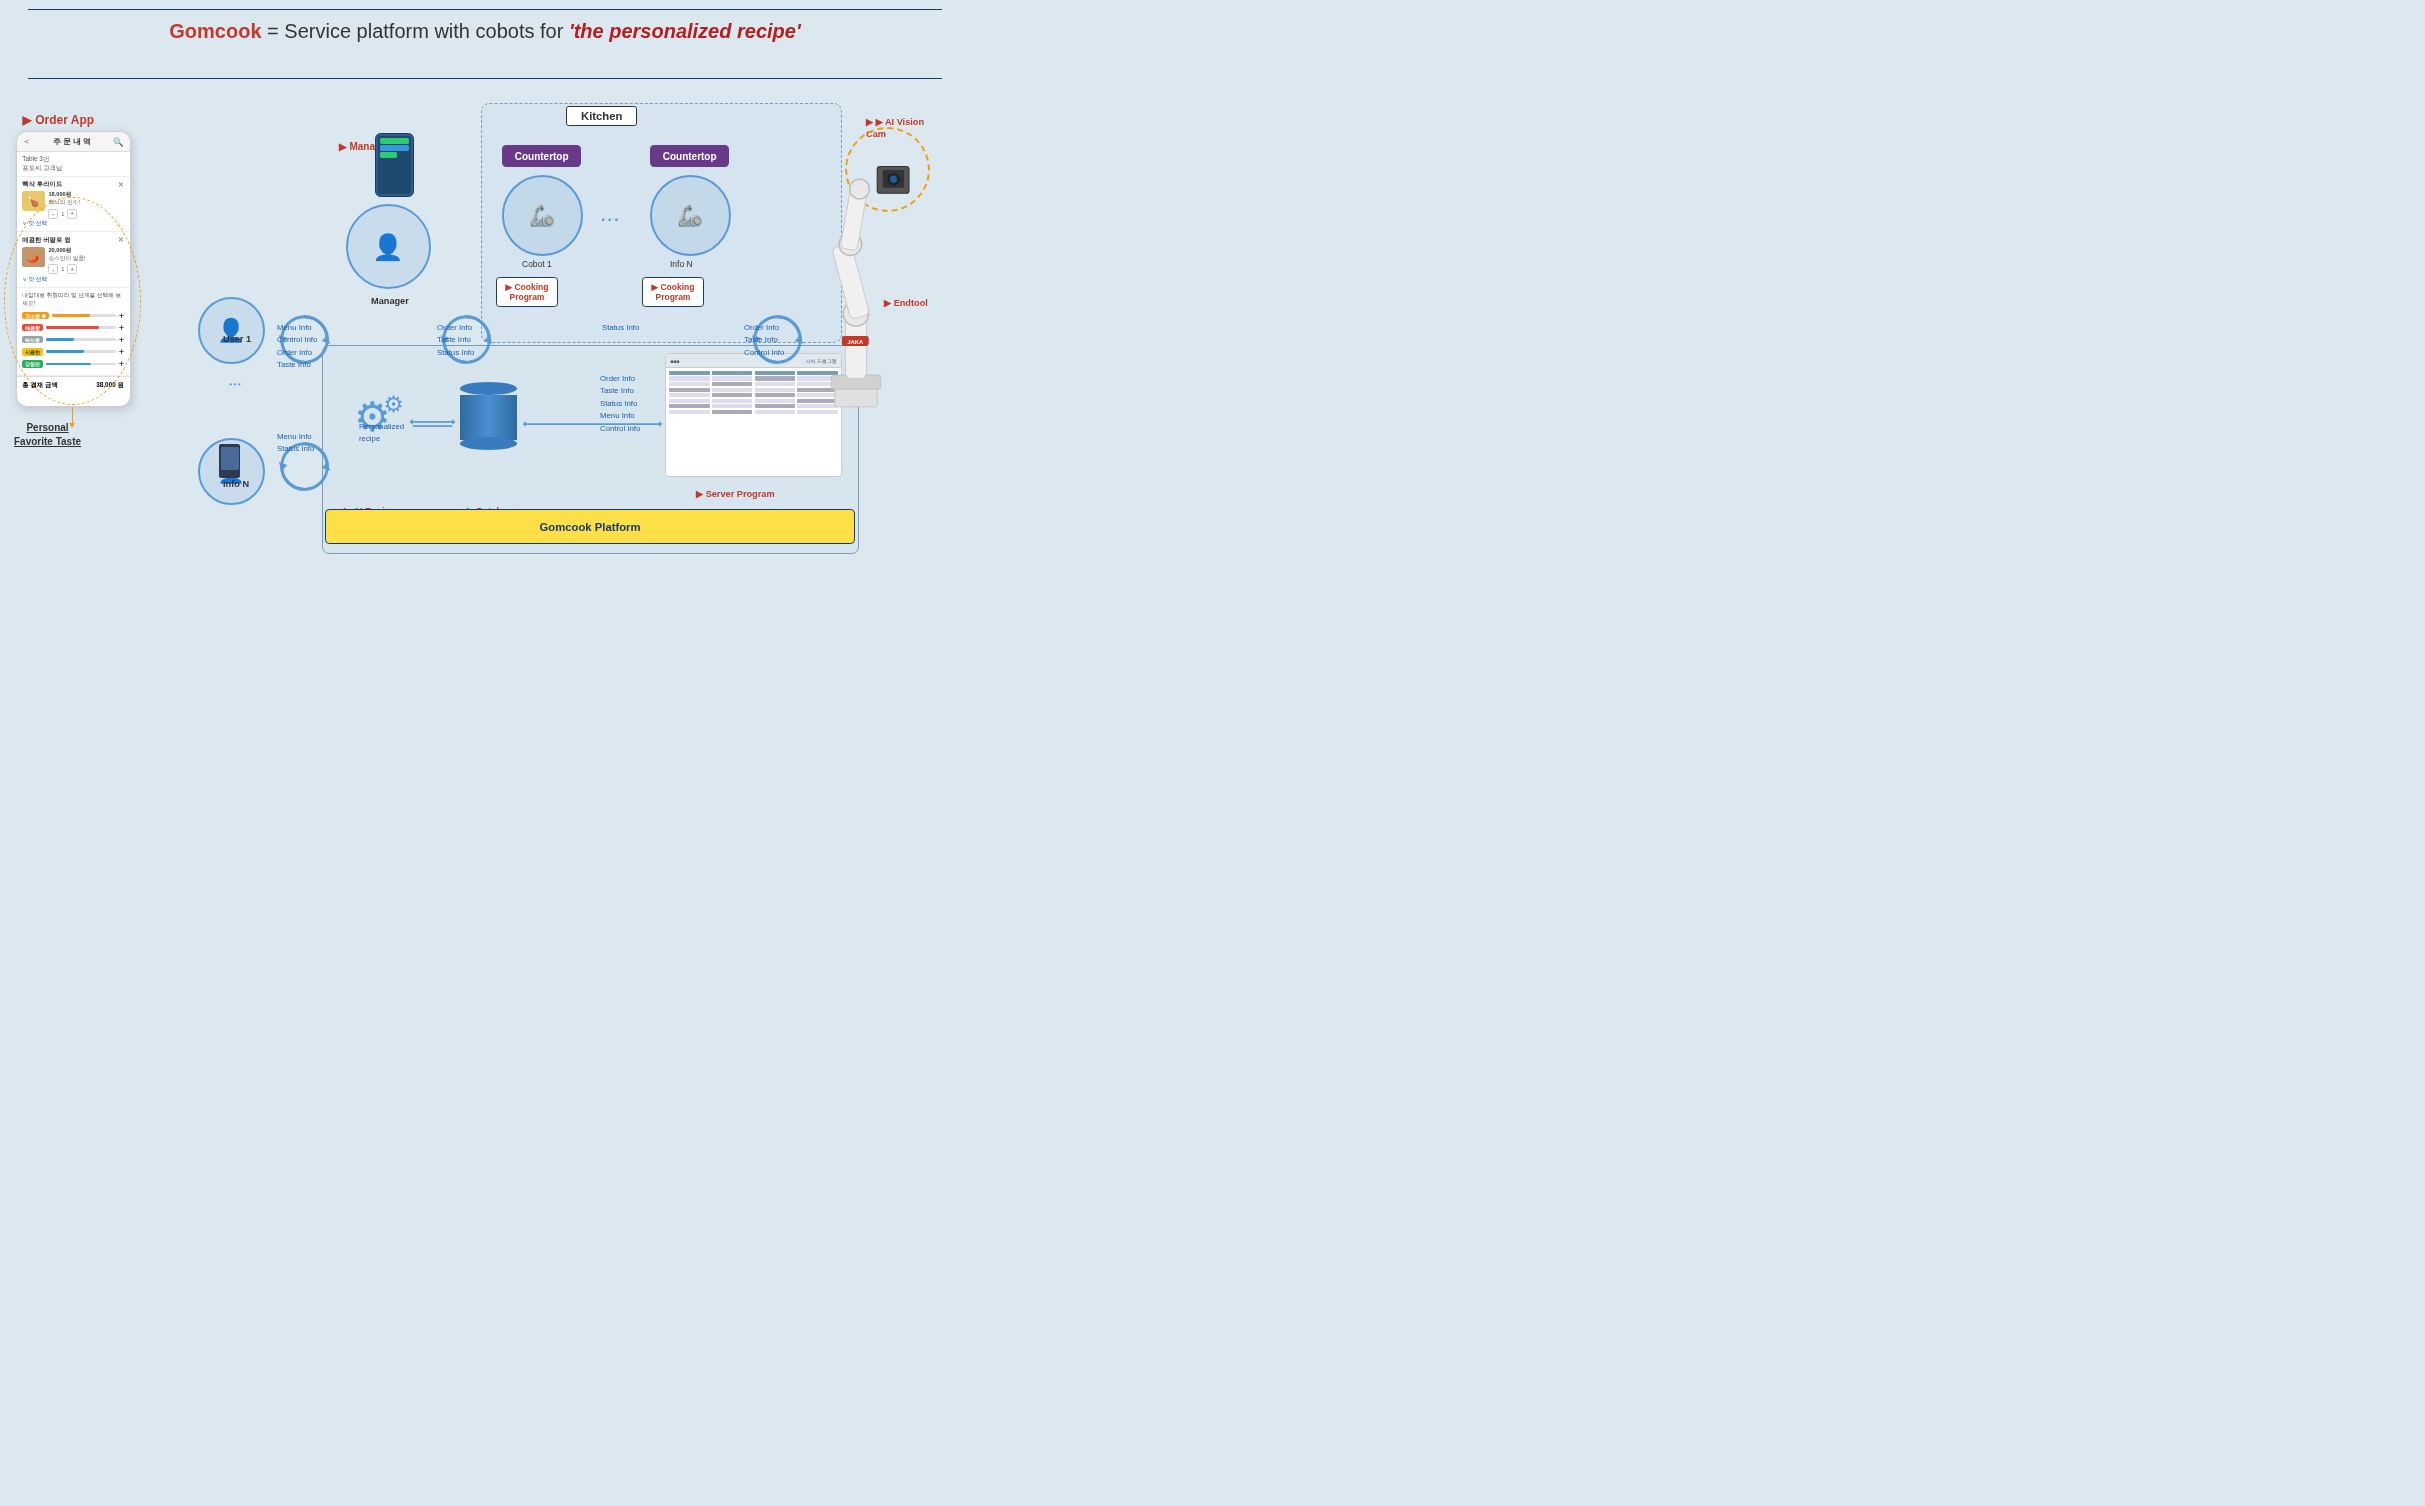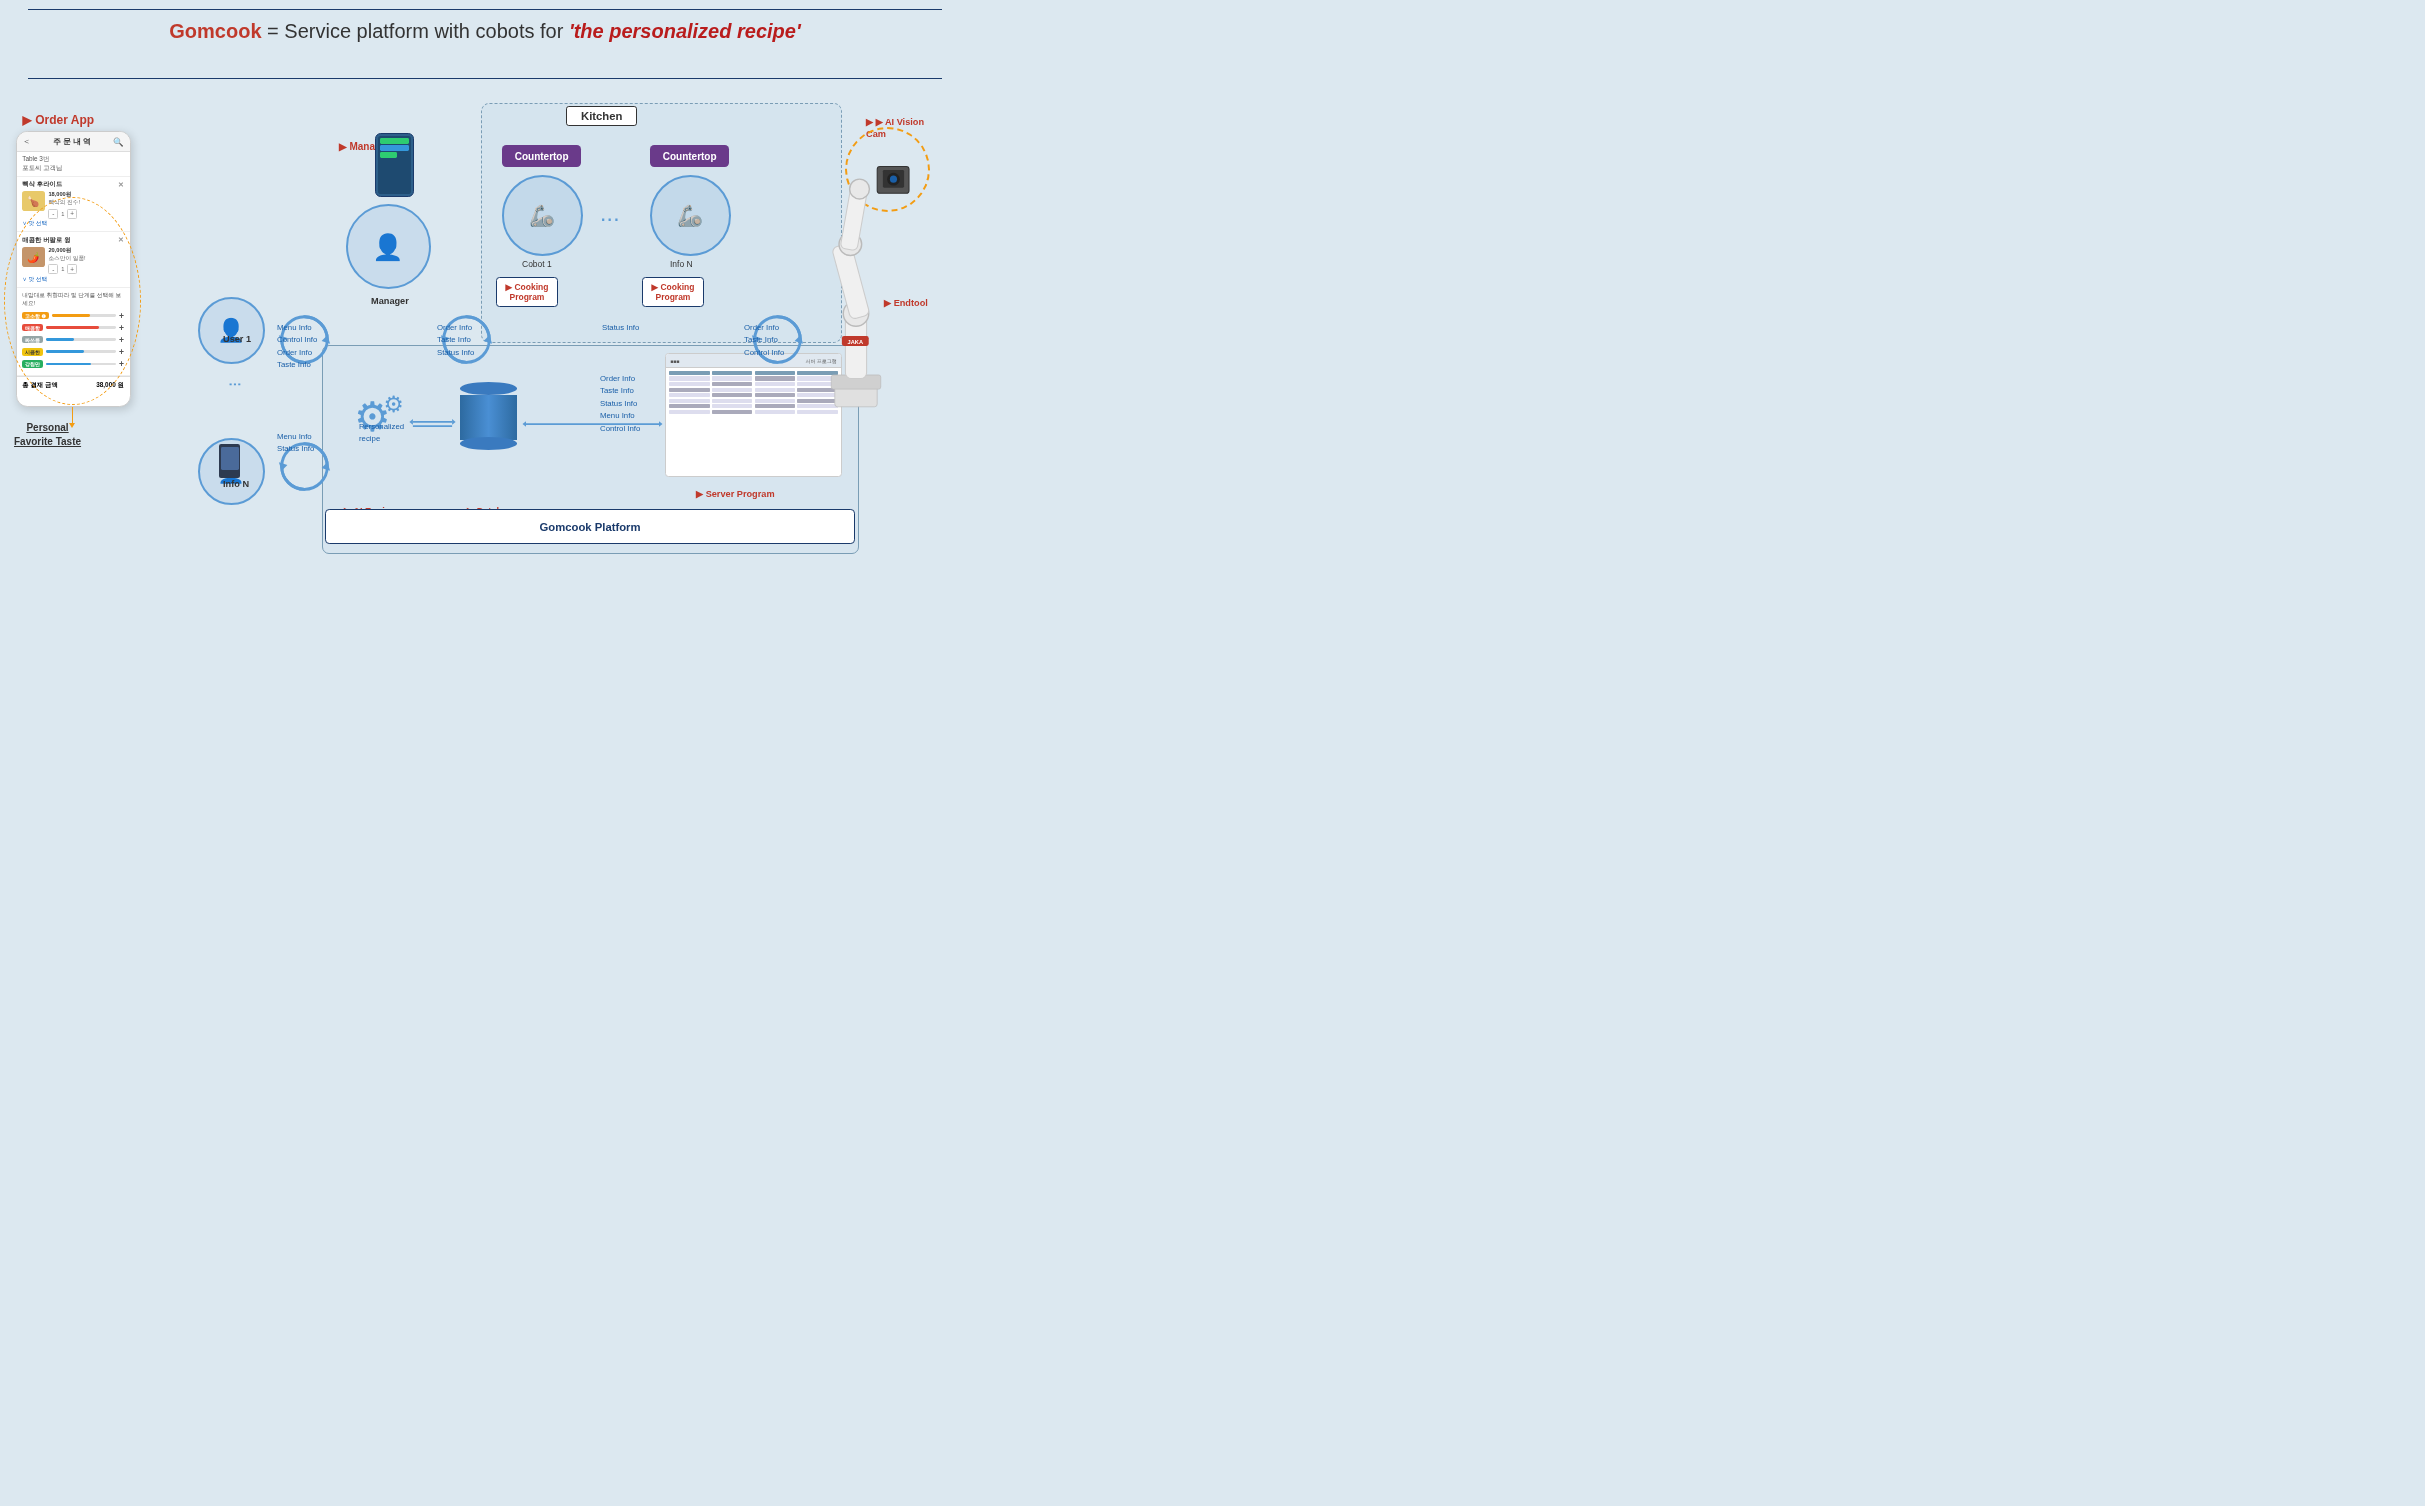--- a/index.html
+++ b/index.html
@@ -665,21 +665,21 @@
     }
     .server-program-label::before { content: '▶ '; }
 
     
     .gomcook-platform-box {
       position: absolute;
       top: 509px;
       left: 325px;
       width: 530px;
       height: 35px;
-      background: #ffffff;
+      background: #fde047;
       border: 1.4px solid #1a3a6b;
       border-radius: 4.2px;
       display: flex;
       align-items: center;
       justify-content: center;
     }
     .gomcook-platform-label {
       font-size: 11.3px;
       font-weight: 700;
       color: #1a3a6b;

